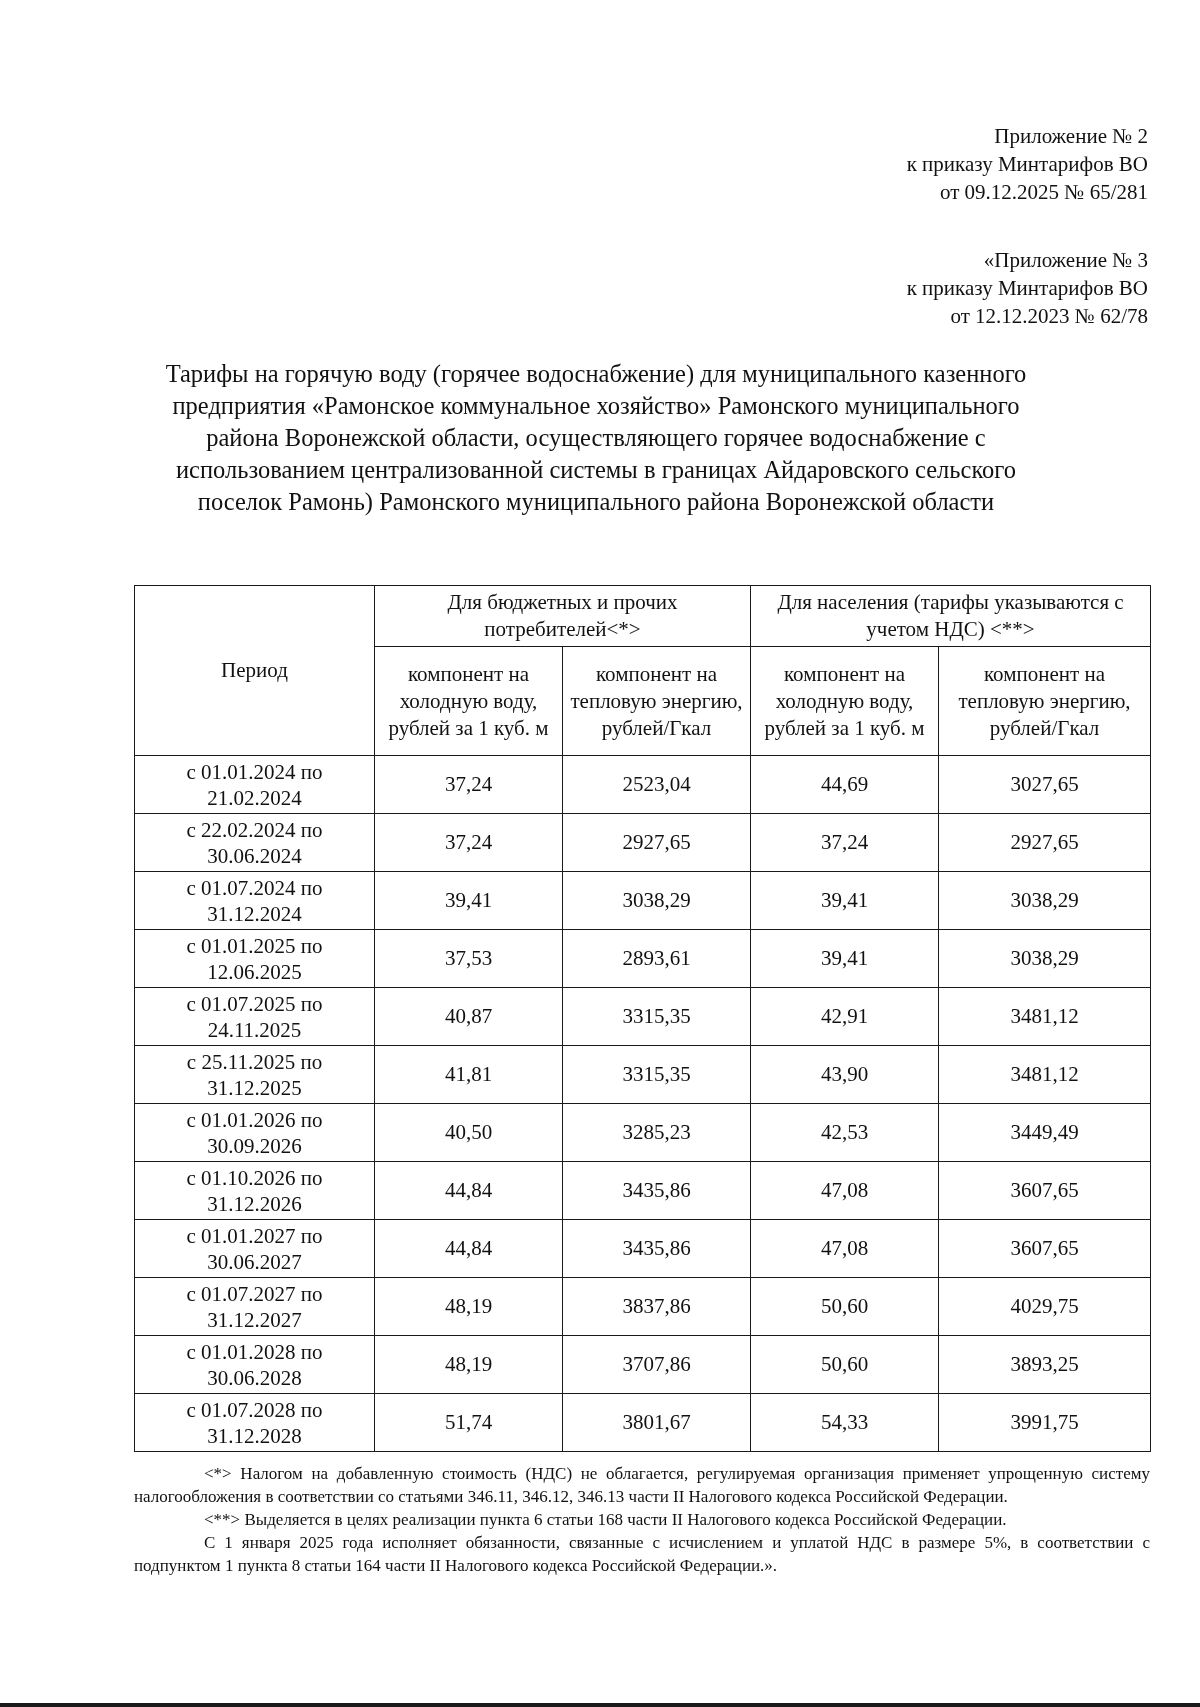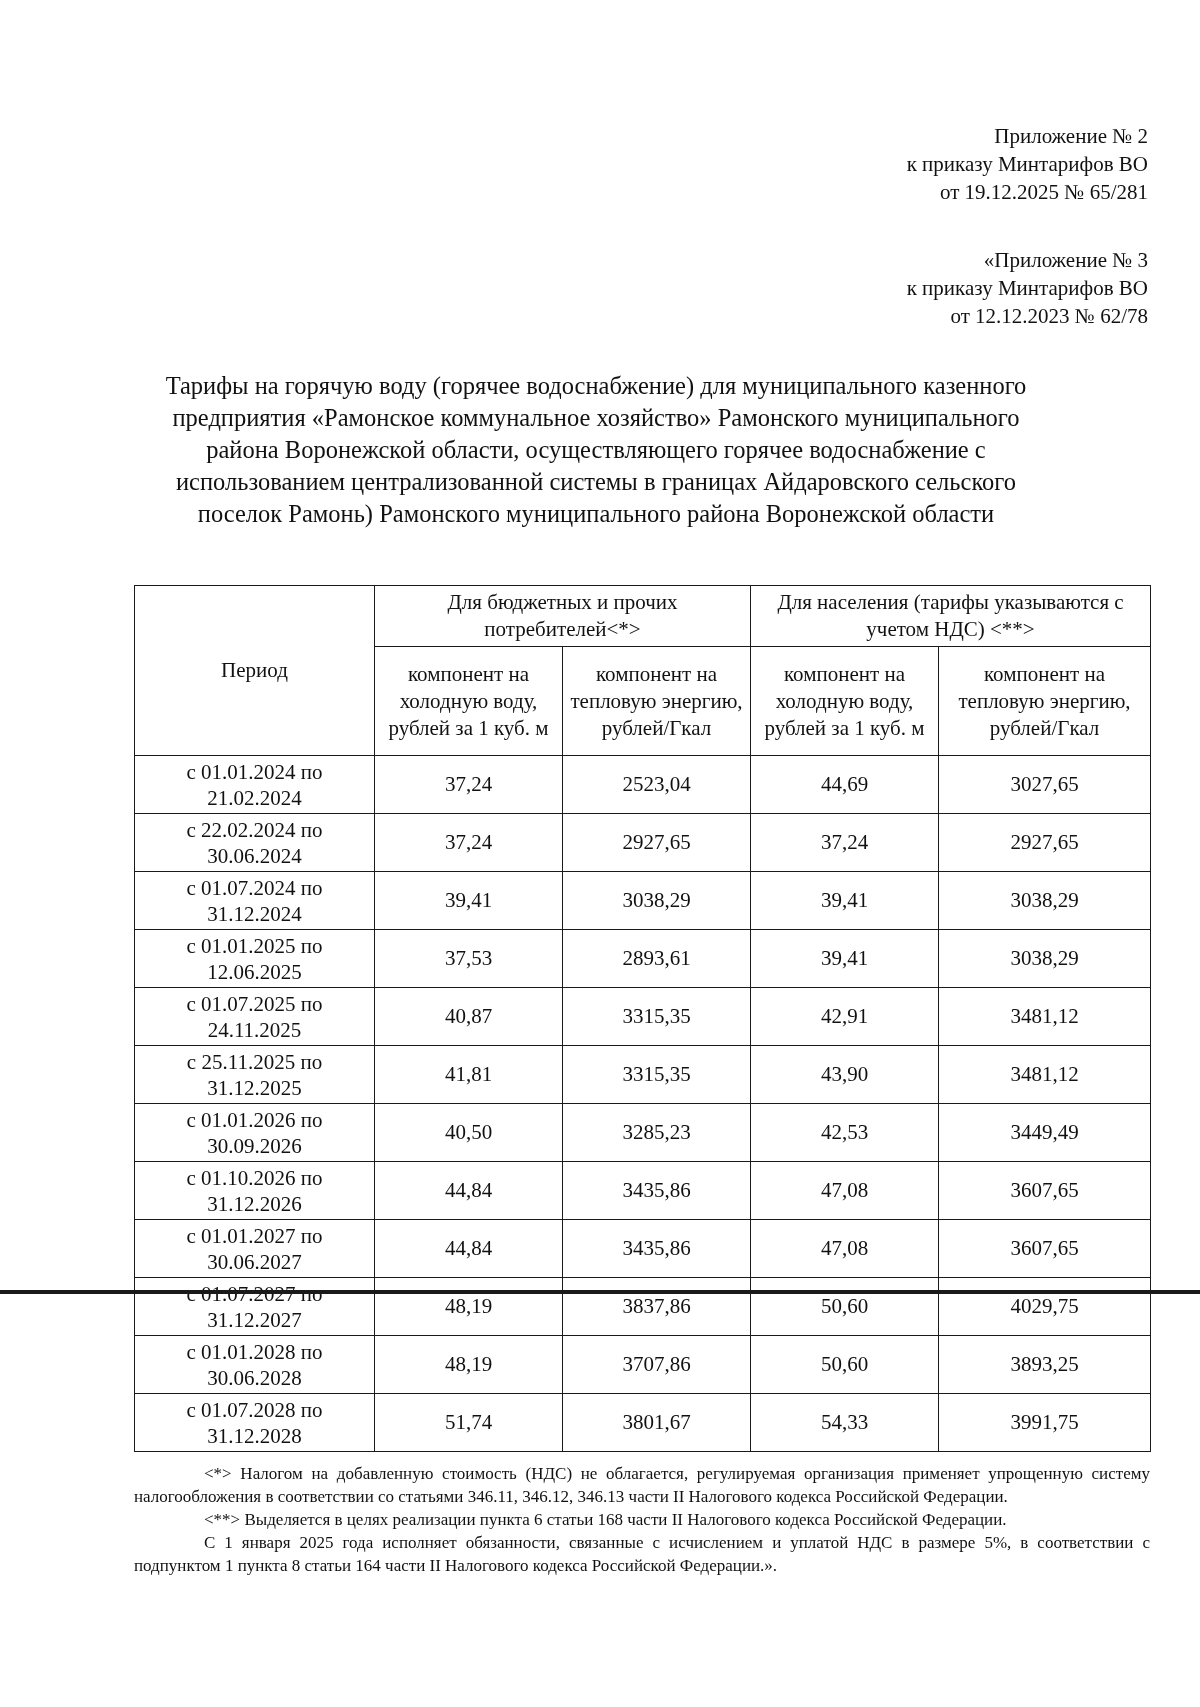--- a/index.html
+++ b/index.html
@@ -12,36 +12,36 @@
       height: 1707px;
       position: relative;
       overflow: hidden;
       font-family: "Liberation Serif", "DejaVu Serif", serif;
       color: #111111;
     }
     .page {
       position: absolute;
       left: 0; top: 0;
       width: 1200px;
-      height: 1294px;
+      height: 1707px;
     }
     .appendix-block {
       position: absolute;
       right: 52px;
       text-align: right;
       font-size: 21px;
       line-height: 28px;
     }
     .appendix-block.first { top: 122px; }
     .appendix-block.second { top: 246px; }
     .appendix-line { display: block; }
 
     .doc-title {
       position: absolute;
-      top: 370px;
+      top: 358px;
       left: 132px;
       width: 928px;
       text-align: center;
       font-size: 24.5px;
       line-height: 32px;
       font-family: Liberation Serif, serif;
     }
     .doc-title span { display: block; white-space: nowrap; }
 
     table.tariffs {
@@ -95,21 +95,21 @@
     }
   </style>
 </head>
 <body>
 
 <div class="page">
 
   <div class="appendix-block first">
     <span class="appendix-line">Приложение № 2</span>
     <span class="appendix-line">к приказу Минтарифов ВО</span>
-    <span class="appendix-line">от 19.12.2025 № 65/281</span>
+    <span class="appendix-line">от 09.12.2025 № 65/281</span>
   </div>
 
   <div class="appendix-block second">
     <span class="appendix-line">«Приложение № 3</span>
     <span class="appendix-line">к приказу Минтарифов ВО</span>
     <span class="appendix-line">от 12.12.2023 № 62/78</span>
   </div>
 
   <div class="doc-title">
     <span>Тарифы на горячую воду (горячее водоснабжение) для муниципального казенного</span>

